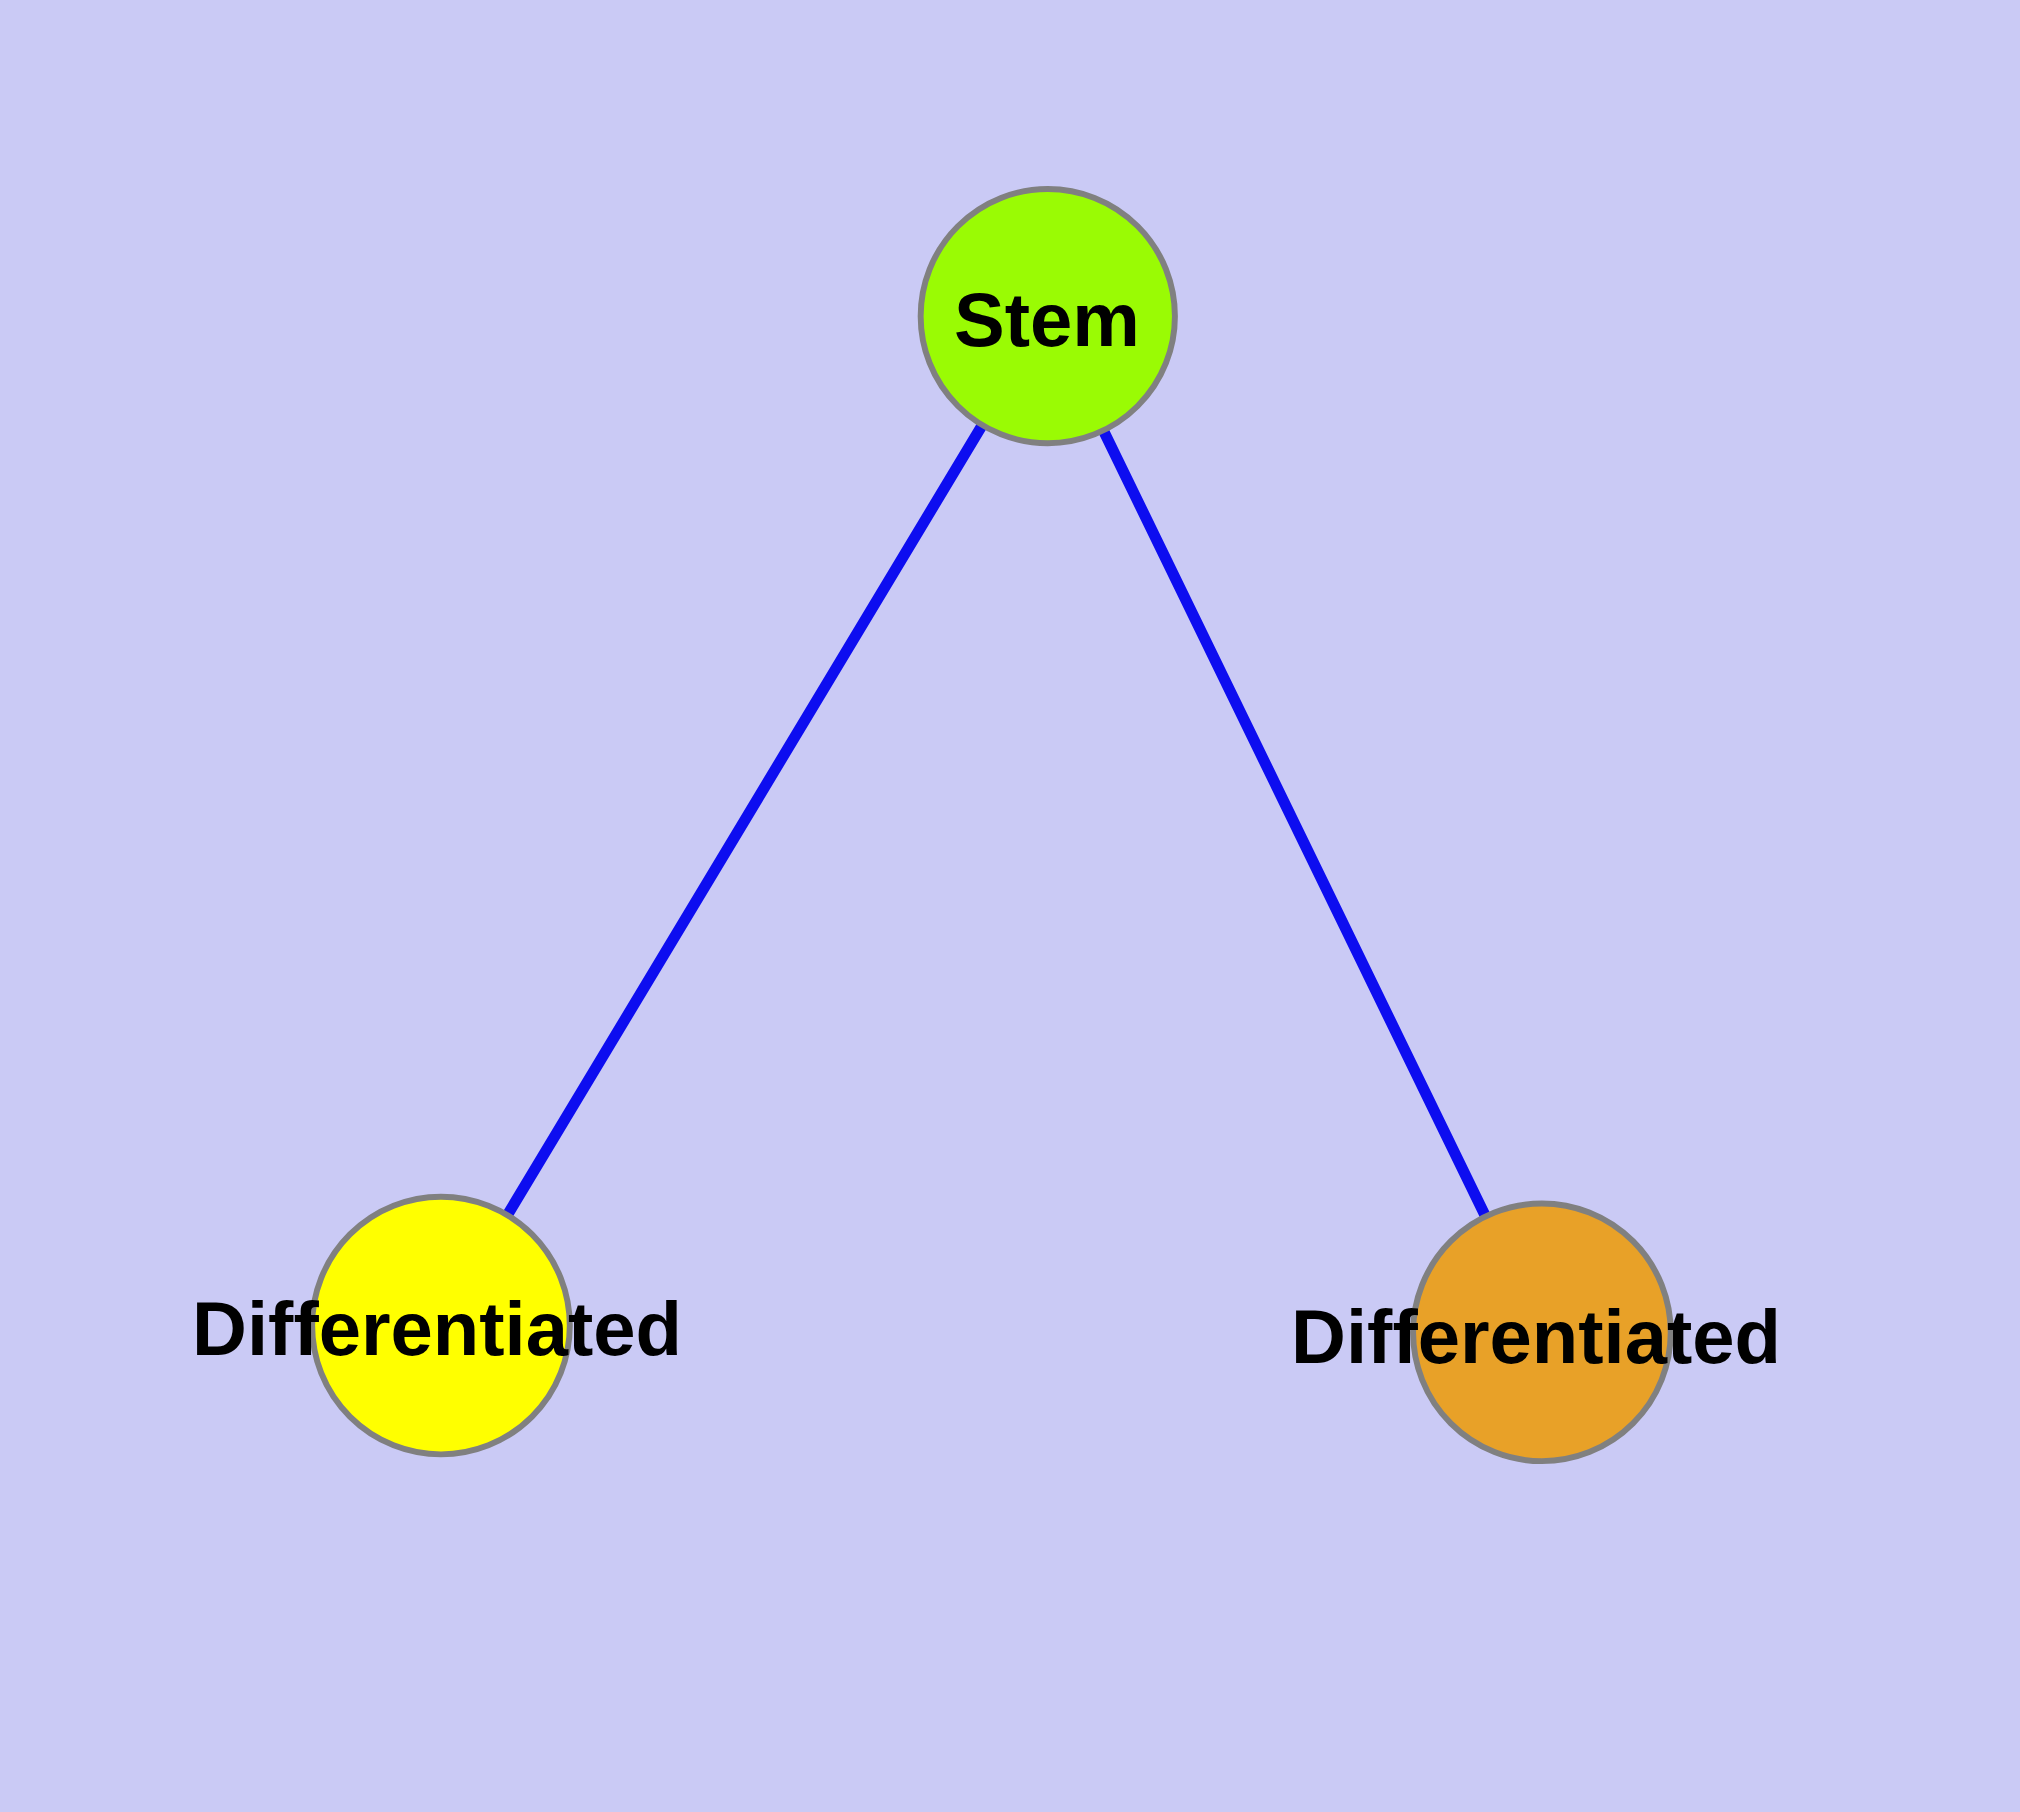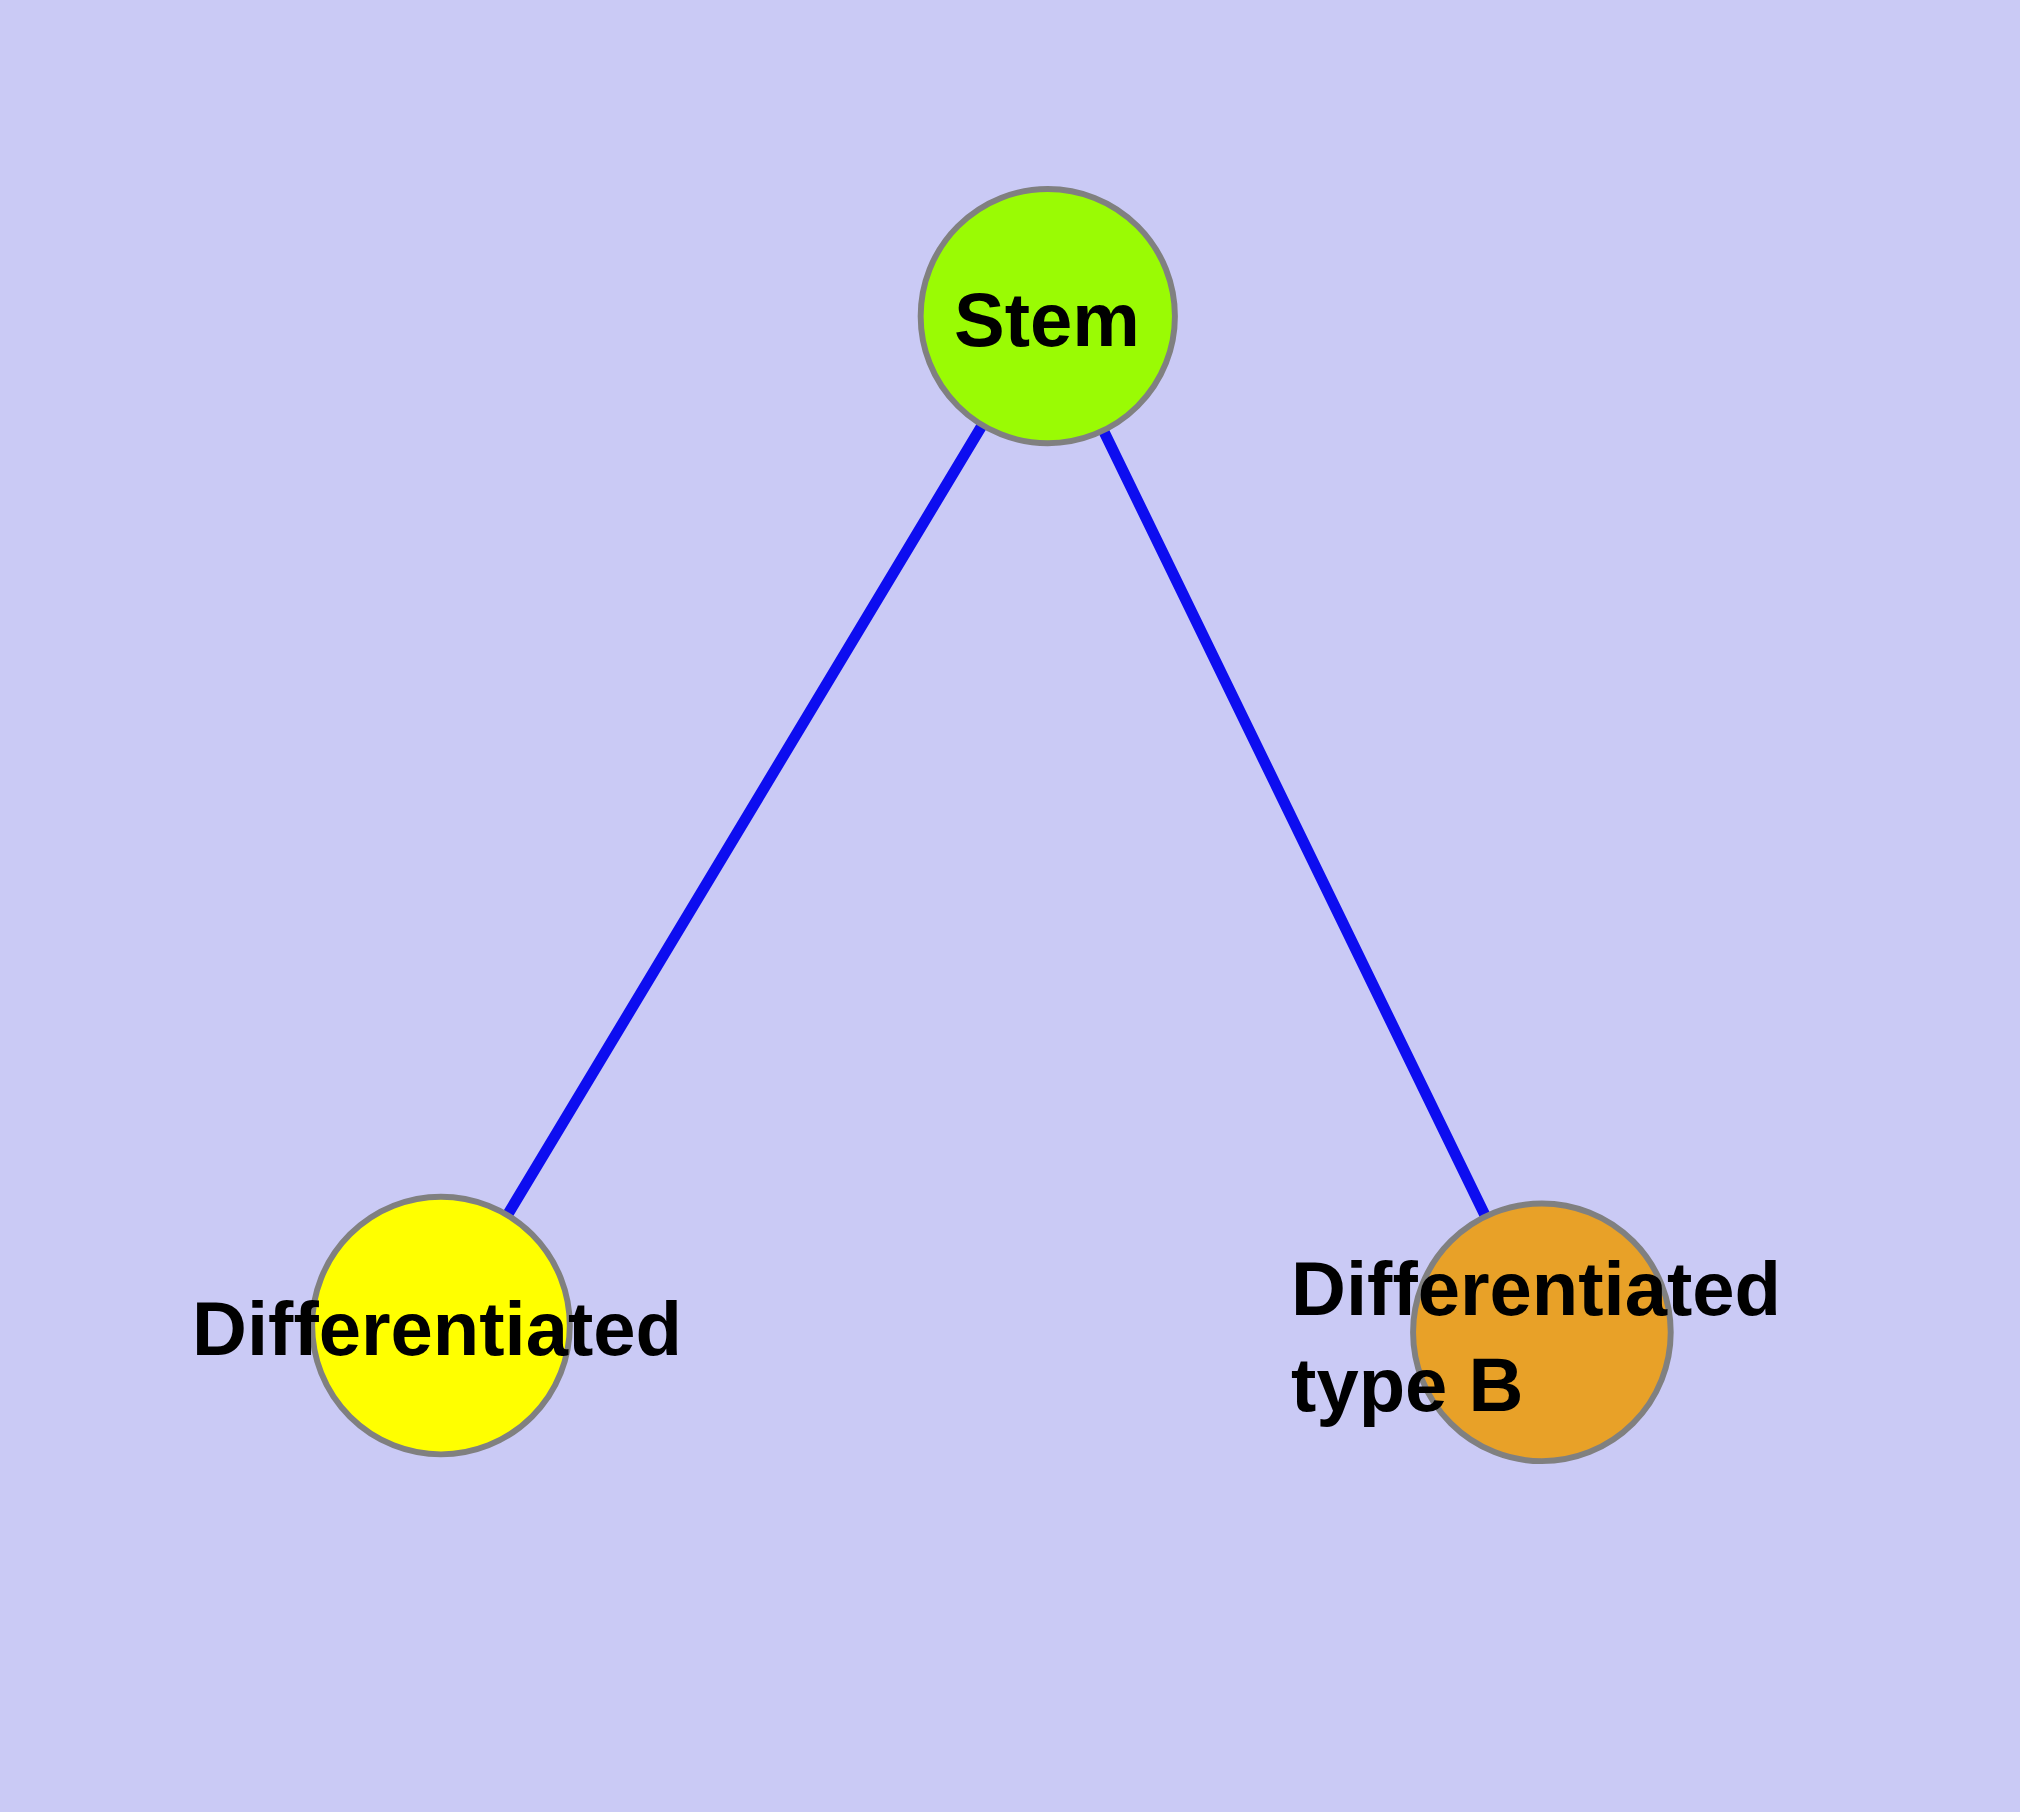--- a/index.html
+++ b/index.html
@@ -18,21 +18,21 @@
     position: absolute;
     left: 0;
     top: 0;
     width: 100%;
     height: 100%;
     display: block;
   }
   .node-label {
     position: absolute;
     transform: translate(-50%, -50%);
-    text-align: left;
+    text-align: right;
     font-weight: bold;
     font-size: 76px;
     line-height: 96px;
     white-space: nowrap;
     color: #000000;
   }
   .label-stem   { left: 1047px; top: 320px;  }
   .label-type-a { left: 437px;  top: 1329px; }
   .label-type-b { left: 1536px; top: 1337px; }
 </style>
@@ -59,16 +59,15 @@
   <div class="node-label label-stem">
     <div>Stem</div>
   </div>
 
   <div class="node-label label-type-a">
     <div>Differentiated</div>
   </div>
 
   <div class="node-label label-type-b">
     <div>Differentiated</div>
-    <div>type B</div>
   </div>
 </div>
 
 
 </body></html>

